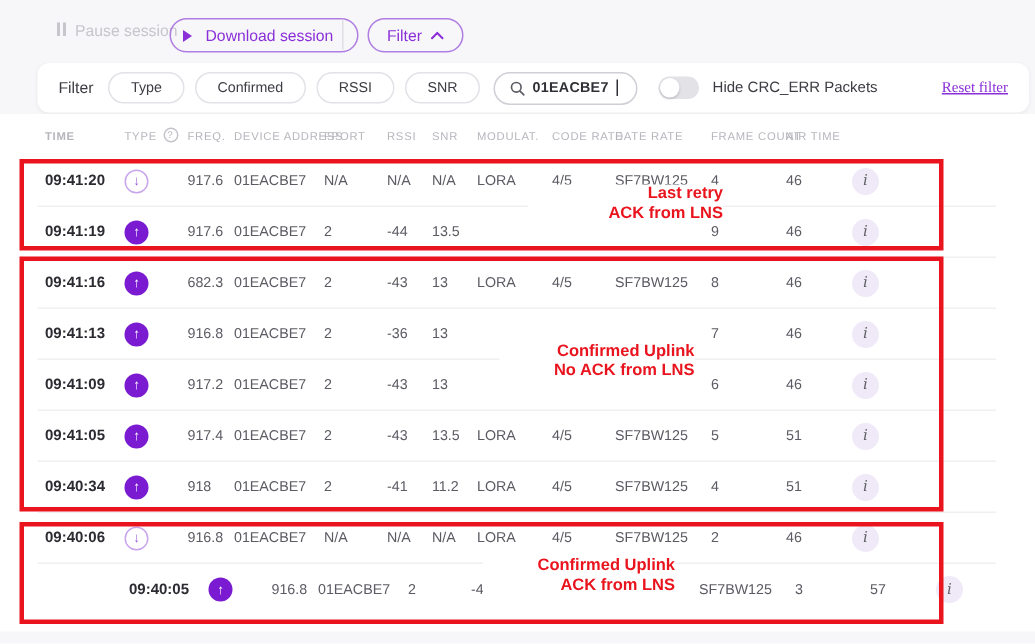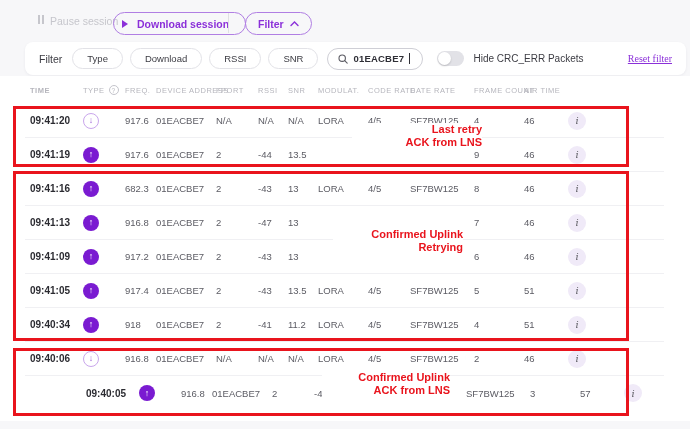--- a/index.html
+++ b/index.html
@@ -20,21 +20,21 @@
   body{background:var(--page-bg);font-family:"Liberation Sans",sans-serif;position:relative;}
 
   
   .toolbar{position:absolute;top:8px;left:0;width:690px;height:32px;}
   .pause{position:absolute;left:38px;top:7px;display:flex;align-items:flex-start;gap:6px;
          color:#c6c6cc;font-size:10.5px;cursor:default;}
   .pause-icon{display:inline-flex;gap:2px;}
   .pause-icon i{display:block;width:2px;height:9px;background:#c6c6cc;}
   .btn{position:absolute;height:23px;border:1.4px solid var(--accent-border);border-radius:12px;
        background:transparent;color:var(--accent);font-family:"Liberation Sans",sans-serif;
-       font-size:10.5px;font-weight:bold;display:flex;align-items:center;cursor:pointer;}
+       font-size:10.5px;font-weight:normal;display:flex;align-items:center;cursor:pointer;}
   .dl-btn{left:113px;top:4px;padding:0 16px 0 8px;}
   .tri{width:0;height:0;border-top:4px solid transparent;border-bottom:4px solid transparent;
        border-left:6px solid var(--accent);margin-right:9px;}
   .vdiv{position:absolute;left:228px;top:5px;width:1px;height:20px;background:#e0e0e4;}
   .filter-btn{left:245px;top:4px;padding:0 12px;gap:6px;}
   .chev{display:block;}
 
   
   .filter-card{position:absolute;top:42px;left:25px;width:661px;height:33px;background:var(--card-bg);
                border-radius:8px;box-shadow:0 1px 3px rgba(40,40,60,.06);
@@ -117,21 +117,21 @@
     <span>Filter</span>
     <svg class="chev" width="9" height="6" viewBox="0 0 9 6">
       <path d="M1 4.5 L4.5 1 L8 4.5" fill="none" stroke="#8b30d9" stroke-width="1.4" stroke-linecap="round"></path>
     </svg>
   </button>
 </div>
 
 <div class="filter-card">
   <span class="f-label">Filter</span>
   <button class="chip">Type</button>
-  <button class="chip">Download</button>
+  <button class="chip">Confirmed</button>
   <button class="chip">RSSI</button>
   <button class="chip">SNR</button>
   <div class="search">
     <svg width="10" height="10" viewBox="0 0 10 10">
       <circle cx="4.2" cy="4.2" r="3.2" fill="none" stroke="#5b5b63" stroke-width="1.1"></circle>
       <line x1="6.7" y1="6.7" x2="9.2" y2="9.2" stroke="#5b5b63" stroke-width="1.1" stroke-linecap="round"></line>
     </svg>
     <span class="sv">01EACBE7</span>
       <span class="caret"></span>
   </div>
@@ -211,21 +211,21 @@
     <span class="c c-info">
           <span class="info-btn">i</span>
         </span>
   </div>
       <div class="row">
     <span class="c c-time">09:41:13</span>
     <span class="c c-type"><span class="type-icon up">↑</span></span>
     <span class="c c-freq">916.8</span>
     <span class="c c-dev">01EACBE7</span>
     <span class="c c-fport">2</span>
-    <span class="c c-rssi">-47</span>
+    <span class="c c-rssi">-36</span>
     <span class="c c-snr">13</span>
     <span class="c c-mod"></span>
     <span class="c c-code"></span>
     <span class="c c-rate"></span>
     <span class="c c-frame">7</span>
     <span class="c c-air">46</span>
     <span class="c c-info">
           <span class="info-btn">i</span>
         </span>
   </div>
@@ -320,18 +320,18 @@
 <div class="hl hl1"></div>
 <div class="hl hl2"></div>
 <div class="hl hl3"></div>
 
 <div class="ann ann1">
   <span>Last retry</span>
   <span>ACK from LNS</span>
 </div>
 <div class="ann ann2">
   <span>Confirmed Uplink</span>
-  <span>Retrying</span>
+  <span>No ACK from LNS</span>
 </div>
 <div class="ann ann3">
   <span>Confirmed Uplink</span>
   <span>ACK from LNS</span>
 </div>
 
 </body></html>

